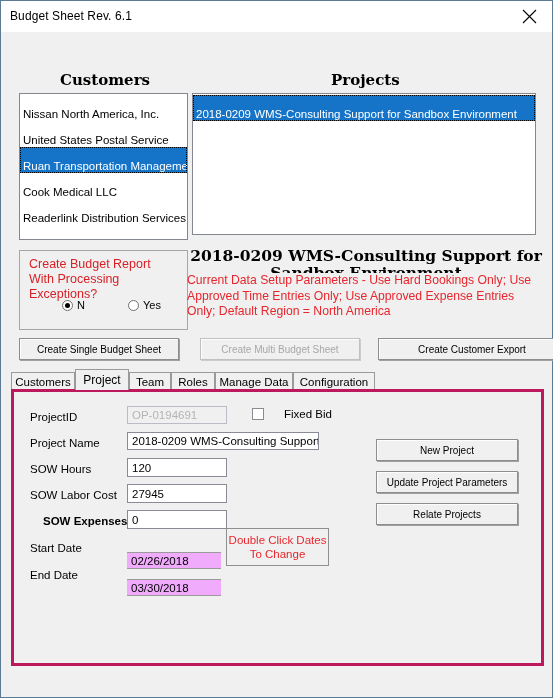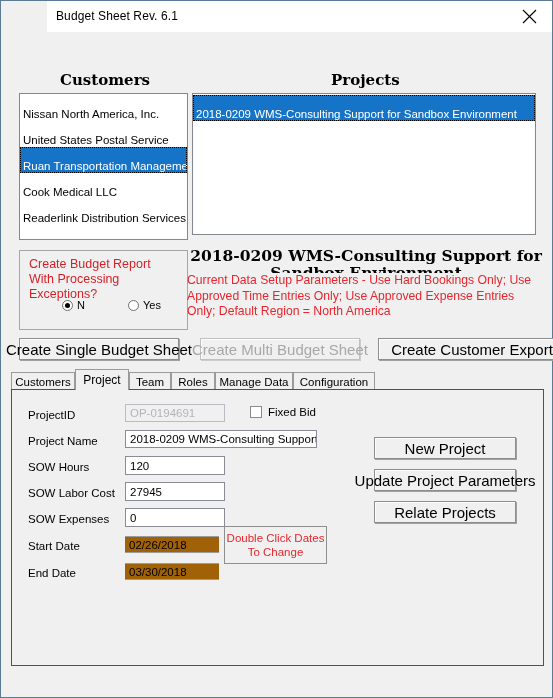--- a/index.html
+++ b/index.html
@@ -23,21 +23,20 @@
     flex-direction: column;
   }
   
   .titlebar {
     height: 30px;
     background: #ffffff;
     display: flex;
     align-items: center;
     flex: none;
     border-bottom: 1px solid #ffffff;
-    margin-left: 46px;
   }
   .titlebar-text {
     font-size: 12px;
     color: #000;
     padding-left: 9px;
     letter-spacing: .1px;
     white-space: nowrap;
   }
   .titlebar-spacer { flex: 1; }
   .close-btn {
@@ -148,21 +147,21 @@
   }
   
   .btn {
     position: absolute;
     background: #f0f0f0;
     border: 1px solid #8d8d8d;
     box-shadow: inset 1px 1px 0 #fdfdfd, 1px 1px 0 #a0a0a0;
     display: flex;
     align-items: center;
     justify-content: center;
-    font-size: 15px;
+    font-size: 10px;
     color: #000;
     box-sizing: border-box;
     cursor: pointer;
     white-space: nowrap;
   }
   .btn.disabled {
     color: #a8a8a8;
     border-color: #c0c0c0;
     box-shadow: inset 1px 1px 0 #fdfdfd, 1px 1px 0 #cccccc;
     cursor: default;
@@ -197,21 +196,21 @@
     border-color: #9a9a9a;
     font-size: 12px;
     z-index: 3;
   }
   .tabpanel {
     position: absolute;
     left: 10px;
     top: 357px;
     width: 533px;
     height: 277px;
-    border: 1px solid #be185d;
+    border: 3px solid #be185d;
     background: #f0f0f0;
     box-sizing: border-box;
   }
   
   .flabel {
     position: absolute;
     font-size: 11.5px;
     color: #000;
     white-space: nowrap;
   }
@@ -231,39 +230,40 @@
   }
   .finput.disabled {
     background: #f0f0f0;
     color: #b4b4b4;
     border-color: #b9bcc2;
   }
   .finput.flat {
     border: none;
     border-top: 1px solid #9b9b9b;
     border-bottom: 1px solid #9b9b9b;
-    background: #a16207;
+    background: #f0abfc;
+    margin-top: 14px;
   }
   .checkrow {
     position: absolute;
     display: flex;
     align-items: center;
   }
   .checkbox {
     width: 12px;
     height: 12px;
     border: 1px solid #888b90;
     background: #fff;
     box-sizing: border-box;
     cursor: pointer;
   }
   .check-label {
     font-size: 11.5px;
     color: #000;
-    margin-left: 6px;
+    margin-left: 20px;
   }
   .note {
     position: absolute;
     border: 1px solid #8f8f8f;
     background: #f0f0f0;
     color: #e8262d;
     font-size: 11.5px;
     line-height: 14px;
     display: flex;
     align-items: center;
@@ -347,21 +347,21 @@
 
       <div class="flabel" style="left:16px; top:45px;">Project Name</div>
       <div class="finput" style="left:113px; top:40px; width:192px; height:18px;">2018-0209 WMS-Consulting Support for</div>
 
       <div class="flabel" style="left:16px; top:71px;">SOW Hours</div>
       <div class="finput" style="left:113px; top:66px; width:100px; height:19px;">120</div>
 
       <div class="flabel" style="left:16px; top:97px;">SOW Labor Cost</div>
       <div class="finput" style="left:113px; top:92px; width:100px; height:19px;">27945</div>
 
-      <div class="flabel" style="left:16px; top:123px;">SOW Expenses</div>
+      <div class="flabel" style="left:29px; top:123px;font-weight:bold;">SOW Expenses</div>
       <div class="finput" style="left:113px; top:118px; width:100px; height:19px;">0</div>
 
       <div class="flabel" style="left:16px; top:150px;">Start Date</div>
       <div class="finput flat" style="left:113px; top:146px; width:94px; height:17px;">02/26/2018</div>
 
       <div class="flabel" style="left:16px; top:177px;">End Date</div>
       <div class="finput flat" style="left:113px; top:173px; width:94px; height:17px;">03/30/2018</div>
 
       <div class="note" style="left:212px; top:136px; width:103px; height:38px;">Double Click Dates To Change</div>
 

